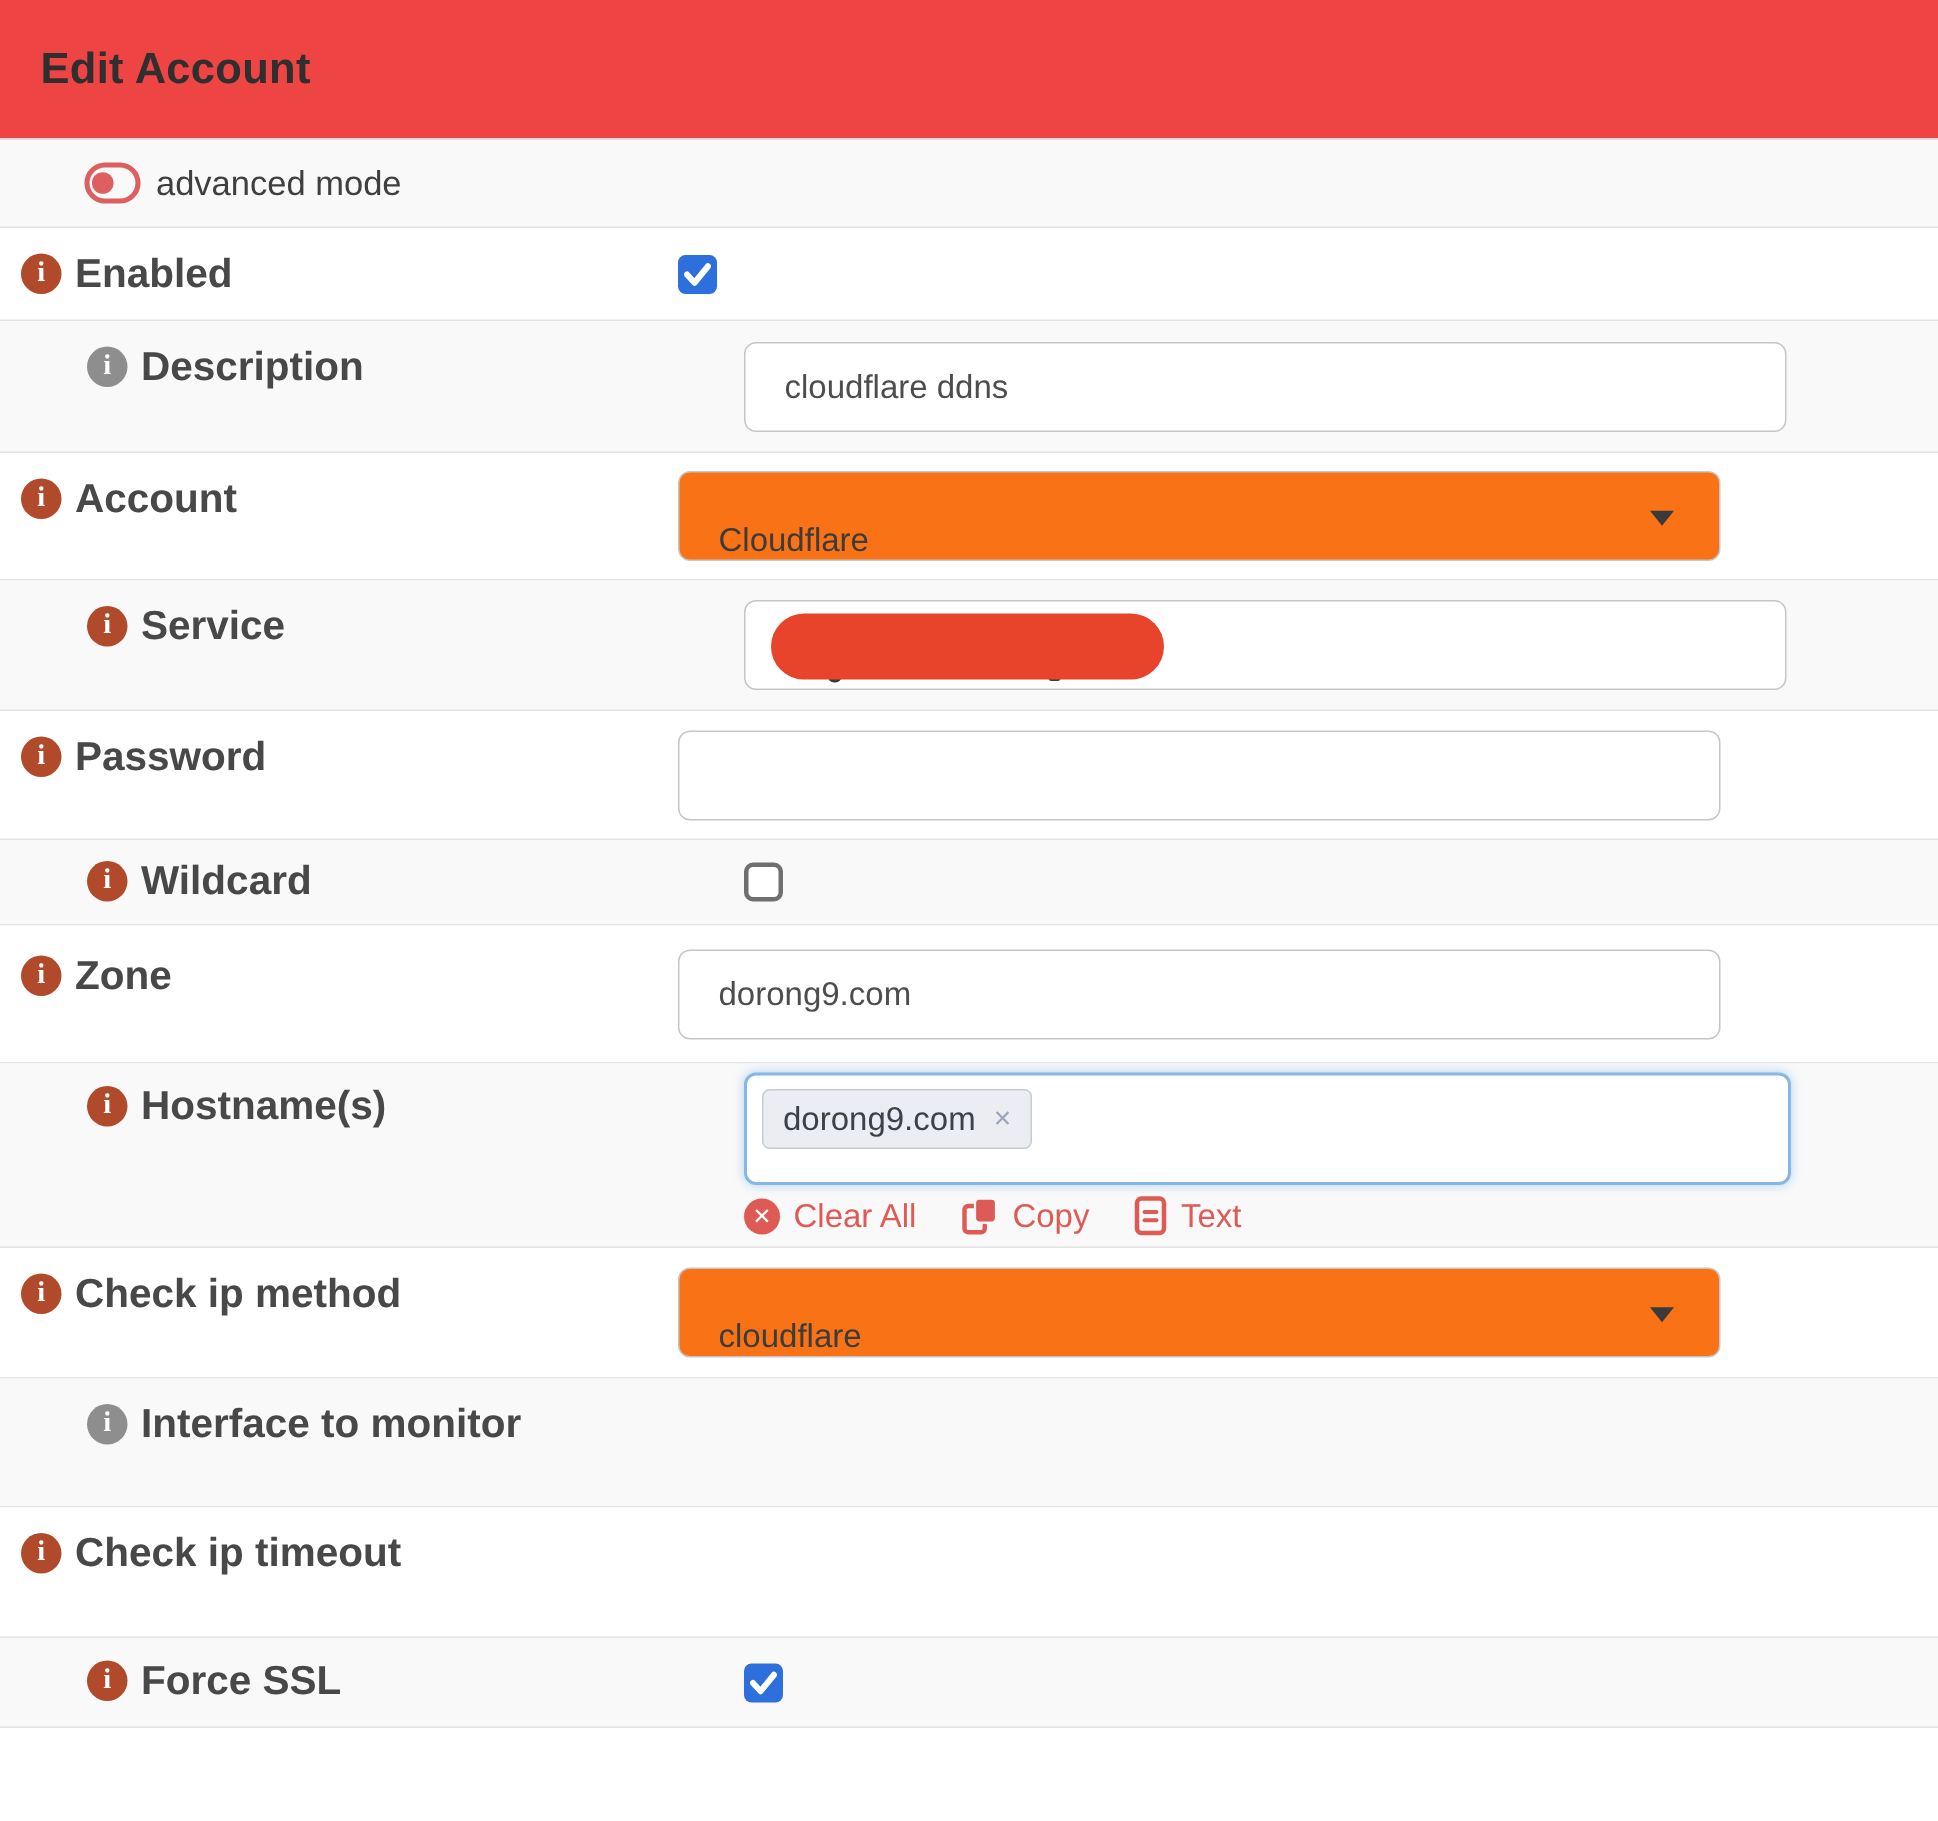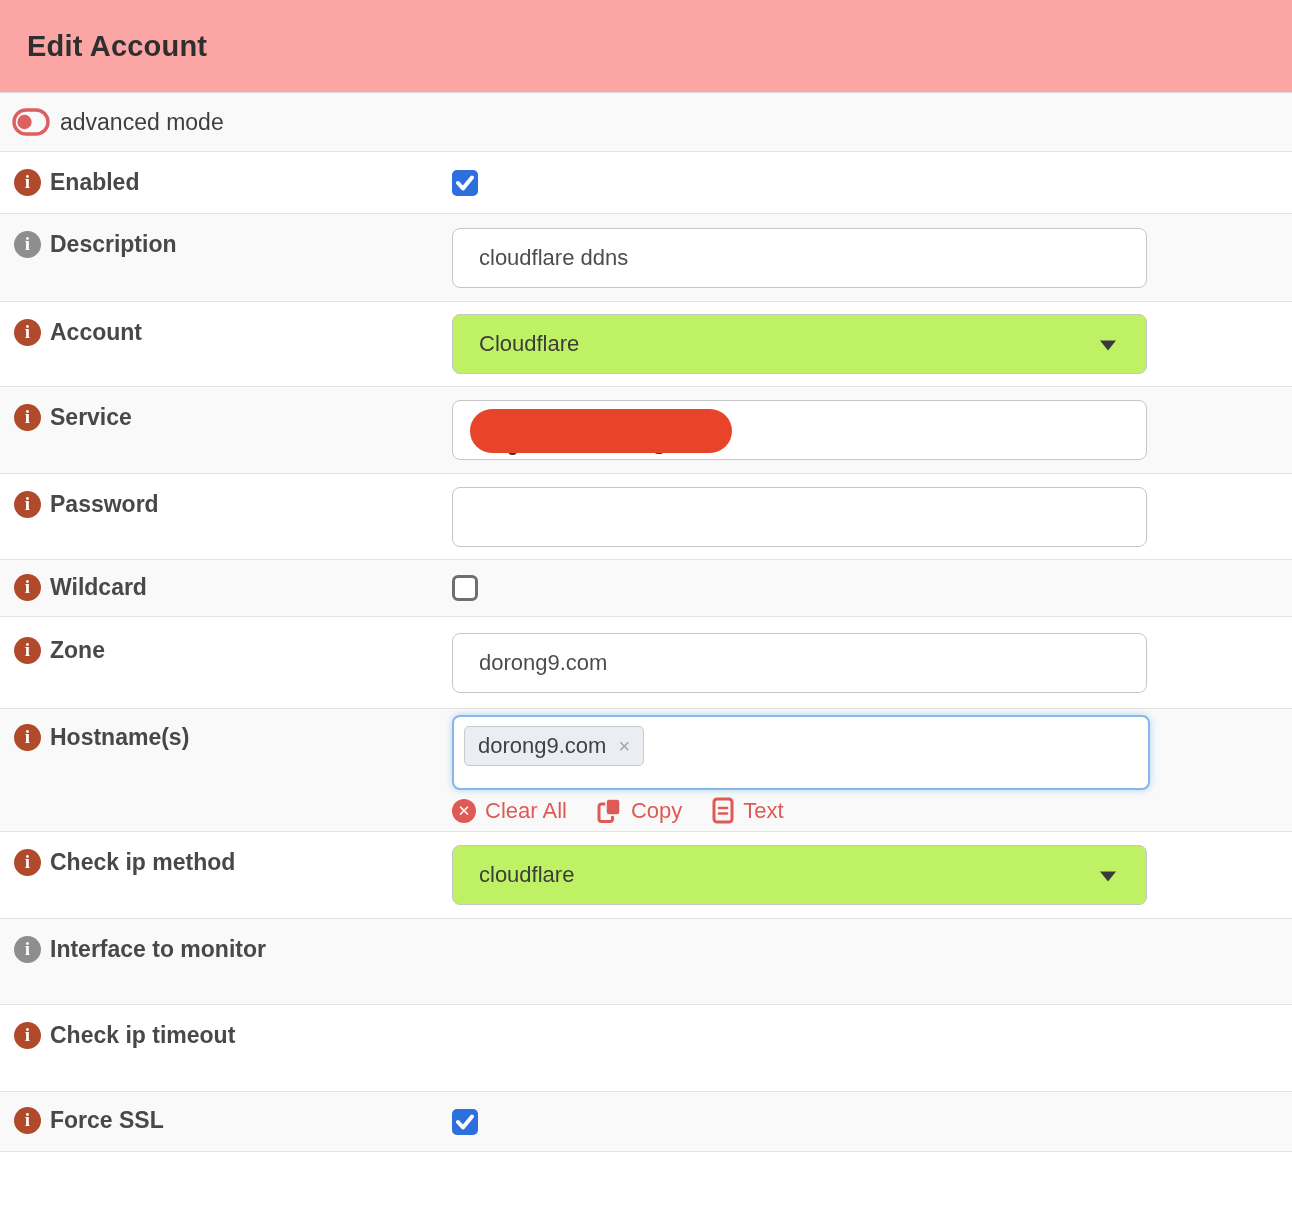--- a/index.html
+++ b/index.html
@@ -6,29 +6,29 @@
   html,body { background:#fff; }
   body {
     font-family:"Liberation Sans","DejaVu Sans",sans-serif;
     width:1292px; height:1214px; overflow:hidden;
     color:#464646;
   }
   .page { width:1292px; height:1214px; background:#fff; }
 
   
   .hdr { height:93px; display:flex; align-items:center; padding-left:27px;
-         border-bottom:1px solid #d9d9d9; background:#fca5a5; }
+         border-bottom:1px solid #d9d9d9; background:#ef4444; }
   .hdr h1 { font-size:29px; font-weight:700; color:#2f2f2f; letter-spacing:.2px; }
 
   
   .row { display:flex; border-bottom:1px solid #e3e3e3; background:#fff; }
-  .row.alt { background:#f9f9f9; }
+  .row.alt { background:#f9f9f9;padding-left:44px; }
   .lbl { width:452px; flex:0 0 452px; padding:16px 0 0 14px;
          display:flex; align-items:flex-start; }
-  .lbl .txt { font-size:23px; font-weight:700; color:#484848; line-height:28px; margin-left:9px; }
+  .lbl .txt { font-size:27px; font-weight:700; color:#484848; line-height:28px; margin-left:9px; }
   .ctl { flex:1; display:flex; align-items:center; }
 
   
   .info { width:27px; height:27px; border-radius:50%; flex:0 0 27px;
           display:flex; align-items:center; justify-content:center; margin-top:1px; }
   .info.red  { background:#b04a2a; }
   .info.gray { background:#8e8e8e; }
   .info span { color:#fff; font-family:"Liberation Serif","DejaVu Serif",serif;
                font-weight:700; font-size:19px; line-height:1; transform:translateY(-1px); }
 
@@ -43,22 +43,22 @@
   
   .cb { width:26px; height:26px; border-radius:5px; }
   .cb.on { background:#2c6fdd; display:flex; align-items:center; justify-content:center; }
   .cb.off { background:#fff; border:3px solid #6f6f6f; border-radius:6px; }
 
   
   .tin { width:695px; height:60px; border:1px solid #c6c6c6; border-radius:8px;
          background:#fff; padding:0 26px; font-size:22px; color:#4d4d4d;
          font-family:"Liberation Sans","DejaVu Sans",sans-serif; outline:none; }
   .sel { width:695px; height:60px; border:1px solid #c6c6c6; border-radius:8px;
-         background:#bef264; padding:0 26px; font-size:22px; color:#3c3c3c;
-         display:flex; align-items:center; position:relative; cursor:pointer; }
+         background:#f97316; padding:0 26px; font-size:22px; color:#3c3c3c;
+         display:flex; align-items:flex-end; position:relative; cursor:pointer; }
   .caret { position:absolute; right:30px; top:50%; transform:translateY(-35%);
            width:0; height:0; border-left:8px solid transparent;
            border-right:8px solid transparent; border-top:10px solid #3a3a3a; }
 
   
   .uwrap { position:relative; width:695px; height:60px; }
   .uwrap .tin { position:absolute; inset:0; width:100%; }
   .redact { position:absolute; left:18px; top:9px; width:262px; height:44px;
             background:#e8442c; border-radius:22px; }
   .peek1 { position:absolute; left:56px; top:48px; width:9px; height:7px;

